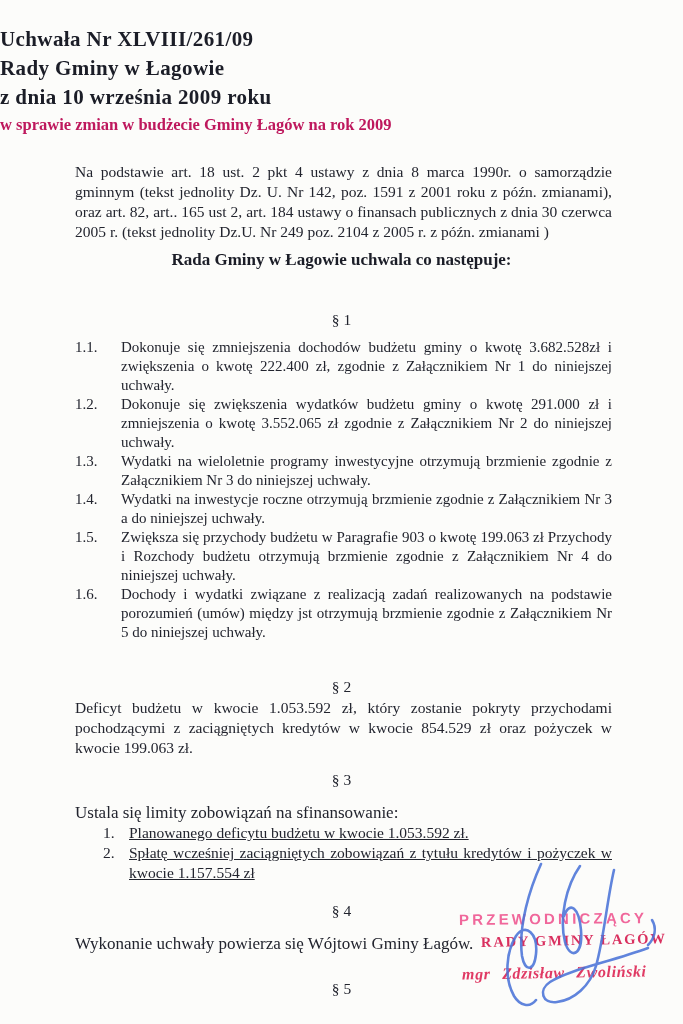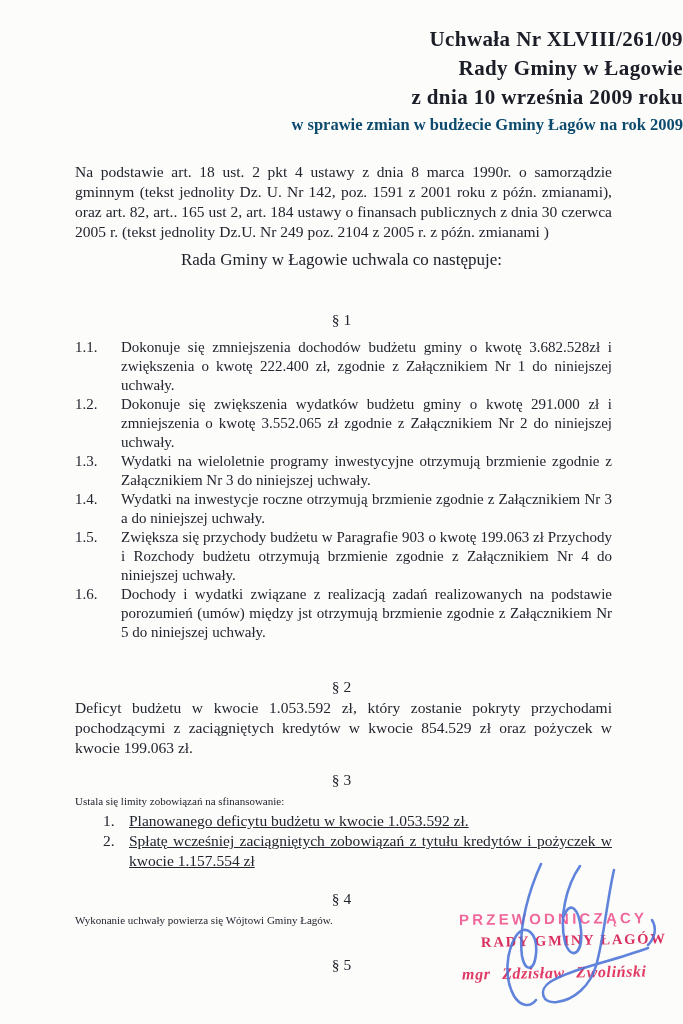--- a/index.html
+++ b/index.html
@@ -8,33 +8,33 @@
     position: relative;
     width: 683px;
     height: 1024px;
     margin: 0 auto;
     background: #fcfcfa;
     font-family: "Liberation Serif", serif;
     color: #22242e;
     overflow: hidden;
   }
   
-  .title-block { text-align: right; padding-top: 25px; font-weight: bold; }
+  .title-block { text-align: left; padding-top: 25px; font-weight: bold; }
   .t-main { font-size: 21px; line-height: 29px; letter-spacing: 0.4px; color: #1b1d27; }
-  .t-sub  { font-size: 16.5px; line-height: 24px; margin-top: 1px; color: #0c4a6e; }
+  .t-sub  { font-size: 16.5px; line-height: 24px; margin-top: 1px; color: #be185d; }
   
   .preamble {
     margin: 25px 71px 8px 75px;
     font-size: 15.5px;
     line-height: 20px;
     text-align: justify;
   }
   .lead {
     text-align: center;
-    font-weight: normal;
+    font-weight: bold;
     font-size: 17px;
     margin-top: 7px;
     color: #1b1d27;
   }
   
   .sec-head { text-align: center; font-size: 15.5px; }
   .sec-head.s1 { margin-top: 41px; }
   .sec-head.s2 { margin-top: 36px; }
   .sec-head.s3 { margin-top: 13px; }
   .sec-head.s4 { margin-top: 19px; }
@@ -44,21 +44,21 @@
   .item { display: flex; font-size: 15px; line-height: 19px; justify-content: space-between; }
   .item .num { flex: none; width: 46px; }
   .item .txt { flex: 1; text-align: justify; }
   
   .body-par {
     margin: 2px 71px 0 75px;
     font-size: 15.5px;
     line-height: 20px;
     text-align: justify;
   }
-  .intro-par { margin: 2px 71px 0 75px; font-size: 11px; line-height: 20px; }
+  .intro-par { margin: 14px 71px 0 75px; font-size: 17px; line-height: 20px; }
   
   .sublist { margin: 0 71px 0 103px; }
   .subitem { display: flex; font-size: 15.5px; line-height: 20px; }
   .subitem .num { flex: none; width: 26px; }
   .subitem .txt { flex: 1; text-align: justify; text-decoration: underline; }
   
   .sig-area {
     position: absolute;
     left: 444px;
     top: 858px;

